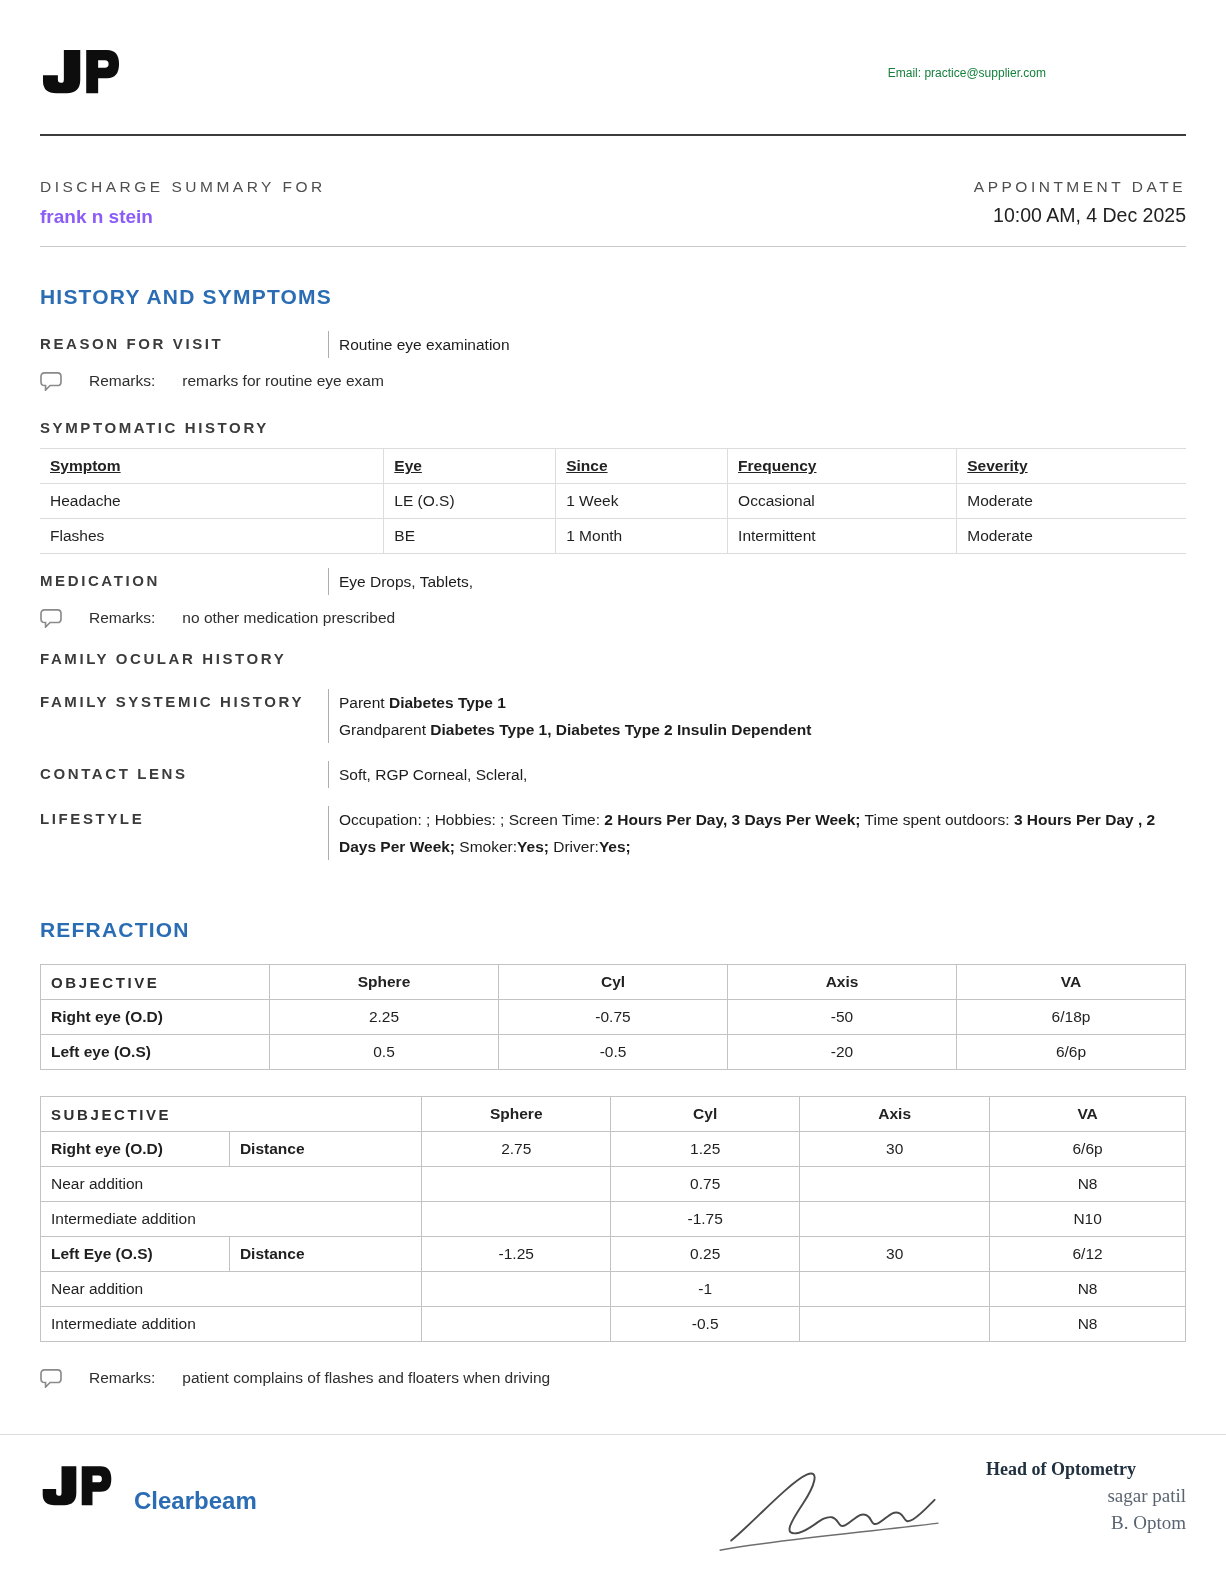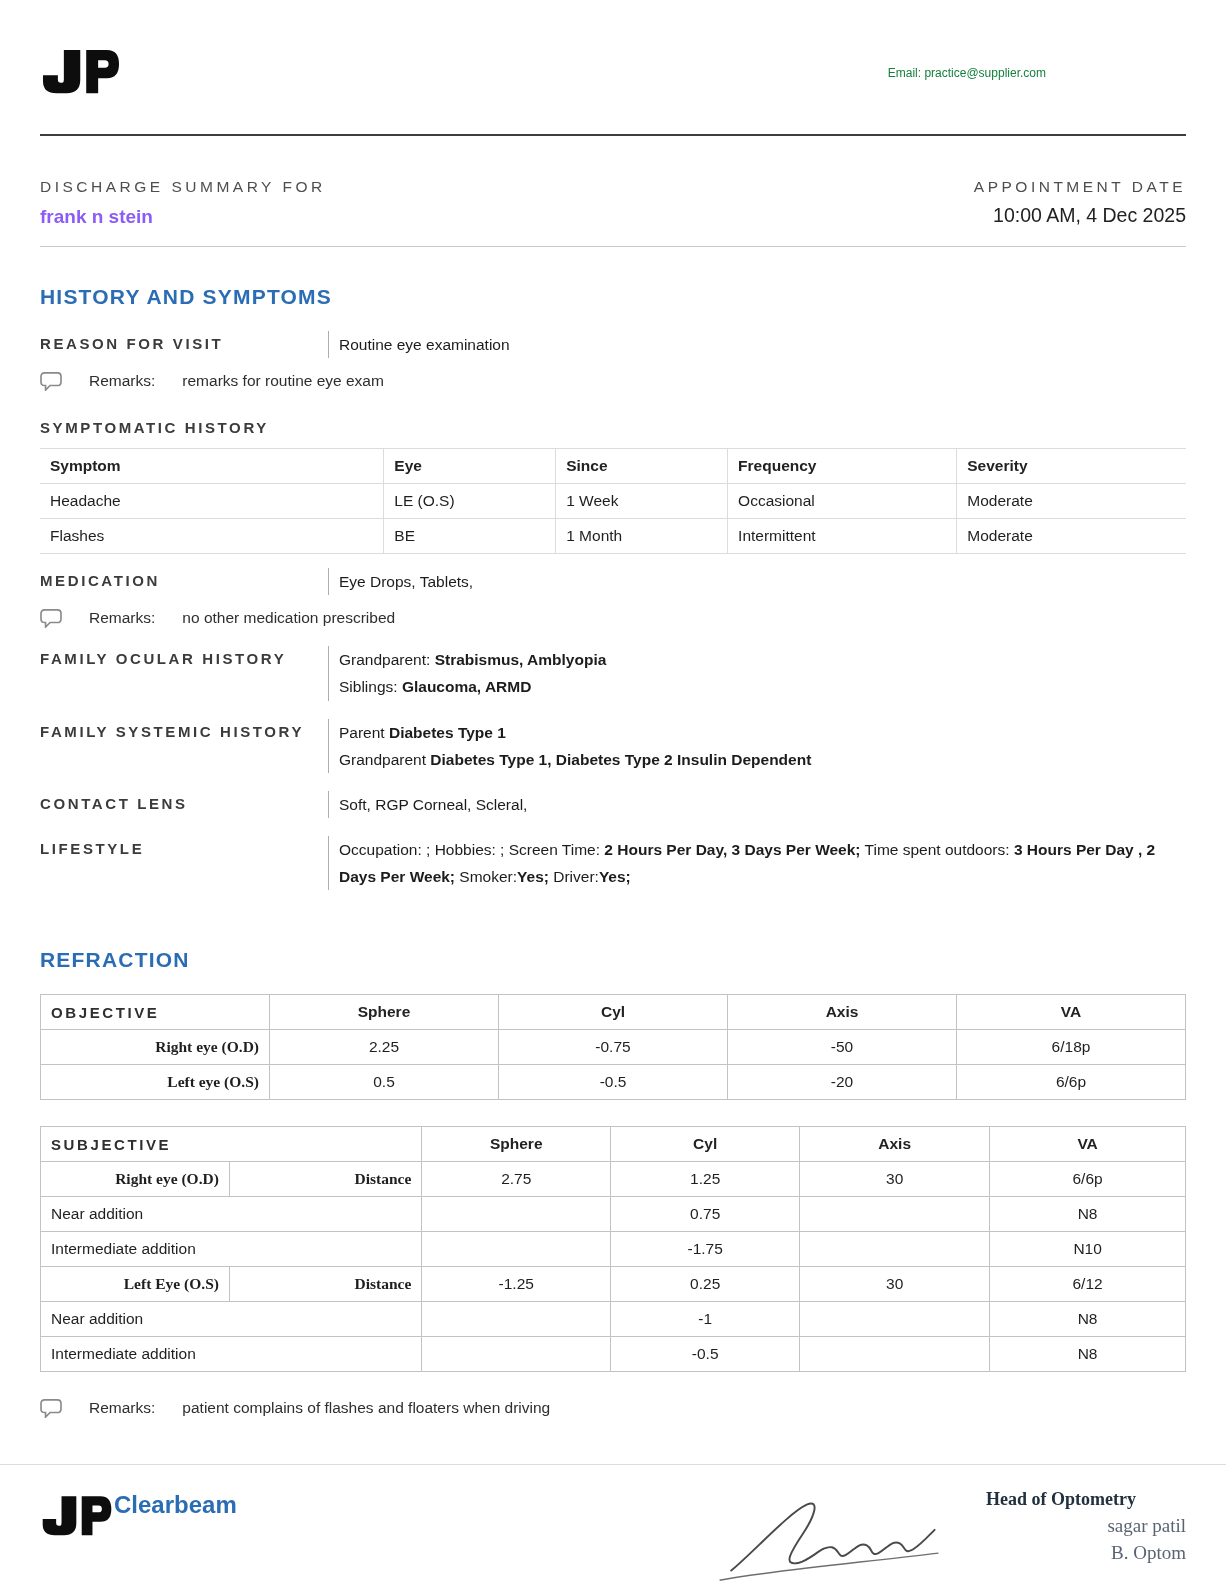--- a/index.html
+++ b/index.html
@@ -34,35 +34,35 @@
   .fvalue b { font-weight:bold; }
 
   .remarks { display:flex; align-items:center; gap:27px; margin:13px 0 4px; font-size:15.5px; color:#2e2e2e; }
   .remarks .txt { color:#2e2e2e; }
 
   .subhead { font-weight:bold; letter-spacing:2.6px; font-size:15px; color:#3b3b3b; margin:28px 0 12px; }
 
   
   table.symp { width:100%; border-collapse:collapse; font-size:15.5px; }
   .symp th, .symp td { text-align:left; padding:8px 10px; border-bottom:1px solid #dcdcdc; }
-  .symp th { border-top:1px solid #dcdcdc; font-weight:bold; color:#222; }
+  .symp th { border-top:1px solid #dcdcdc; font-weight:bold; color:#222;text-decoration:underline; }
   .symp th + th, .symp td + td { border-left:1px solid #dcdcdc; }
 
   
   table.ref { width:100%; border-collapse:collapse; font-size:15.5px; margin-bottom:26px; }
   .ref th, .ref td { border:1px solid #c3c3c3; padding:8px 10px; }
   .ref th { font-weight:bold; text-align:center; color:#222; }
   .ref th.corner { text-align:left; letter-spacing:2.6px; font-size:15px; color:#2f2f2f; }
-  .ref td.rowlabel { font-weight:bold; text-align:right;font-family:Liberation Serif, serif; }
+  .ref td.rowlabel { font-weight:bold; text-align:left; }
   .ref td.rowlabel2 { text-align:left; font-weight:normal; }
   .ref td.num { text-align:center; }
 
   
   .footer { border-top:1px solid #dddddd; margin-top:42px; padding:24px 40px 14px; display:flex; align-items:flex-start; }
-  .brandgroup { display:flex; align-items:flex-start; }
+  .brandgroup { display:flex; align-items:flex-end; gap:20px; }
   .brand { color:#2b6db4; font-weight:bold; font-size:24px; margin-top:2px; }
   .signature { margin-left:auto; margin-right:36px; margin-top:6px; }
   .signatory { width:200px;font-family:Liberation Serif, serif; }
   .sig-title { font-weight:bold; font-size:18px; color:#22313f; }
   .sig-name, .sig-qual { font-size:19px; color:#5a6470; margin-top:5px;text-align:right; }
 
   .logo-svg { display:block; }
 </style>
 </head>
 <body>
@@ -152,24 +152,20 @@
     <div class="remarks">
       <svg width="22" height="20" viewBox="0 0 24 22">
         <path d="M5 2 h14 q4 0 4 4 v6 q0 4 -4 4 H11 l-5 5 v-5 H5 q-4 0 -4 -4 V6 q0 -4 4 -4 Z" fill="none" stroke="#8a8a8a" stroke-width="1.8"></path>
       </svg>
       <span class="txt">Remarks:</span>
       <span class="txt">no other medication prescribed</span>
     </div>
 
     <div class="field">
       <div class="flabel">FAMILY OCULAR HISTORY</div>
-      <div class="fvalue">
-        <div><span>Grandparent: </span><b>Strabismus, Amblyopia</b></div>
-        <div><span>Siblings: </span><b>Glaucoma, ARMD</b></div>
-      </div>
     </div>
 
     <div class="field">
       <div class="flabel">FAMILY SYSTEMIC HISTORY</div>
       <div class="fvalue">
         <div><span>Parent </span><b>Diabetes Type 1</b></div>
         <div><span>Grandparent </span><b>Diabetes Type 1, Diabetes Type 2 Insulin Dependent</b></div>
       </div>
     </div>
 

